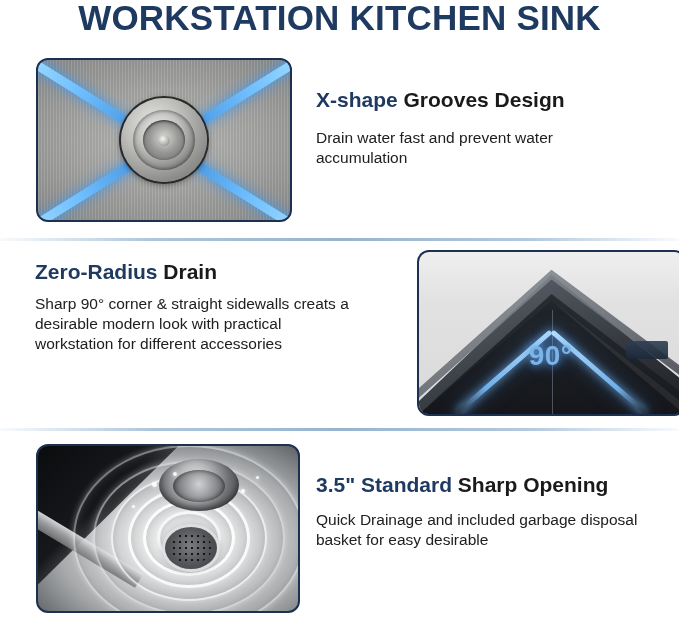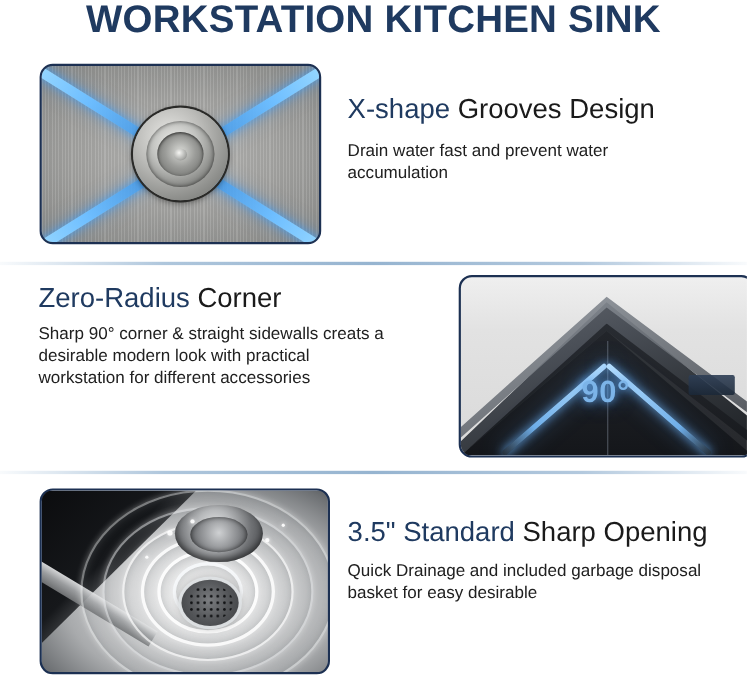--- a/index.html
+++ b/index.html
@@ -279,24 +279,24 @@
   .droplet {
     position: absolute;
     border-radius: 50%;
     background: rgba(255,255,255,0.92);
     box-shadow: 0 0 4px rgba(255,255,255,0.8);
   }
 
   
   .txt { position: absolute; }
   .heading {
-    font-size: 25px;
+    font-size: 21px;
     line-height: 27px;
     color: #1a1a1a;
-    font-weight: 400;
+    font-weight: 700;
     white-space: nowrap;
   }
   .heading .accent { color: #1f3a60; }
   .body {
     font-size: 15.5px;
     line-height: 20px;
     color: #202020;
     font-weight: 400;
   }
 
@@ -331,21 +331,21 @@
     <div class="drain-in"></div>
     <div class="drain-hub"></div>
   </div>
 
   <div class="txt txt-1">
     <div class="heading"><span class="accent">X-shape</span><span> Grooves Design</span></div>
     <div class="body">Drain water fast and prevent water accumulation</div>
   </div>
 
   <div class="txt txt-2">
-    <div class="heading"><span class="accent">Zero-Radius</span><span> Corner</span><br></div>
+    <div class="heading"><span class="accent">Zero-Radius</span><span> Drain</span><br></div>
     <div class="body">Sharp 90° corner &amp; straight sidewalls creats a desirable modern look with practical workstation for different accessories</div>
   </div>
 
   <div class="fig fig-corner">
     <div class="corner-dark"></div>
     <div class="corner-rim-top"></div>
     <div class="corner-rim-edge"></div>
     <div class="corner-shelf"></div>
     <div class="corner-seam"></div>
     <div class="corner-chip"></div>

